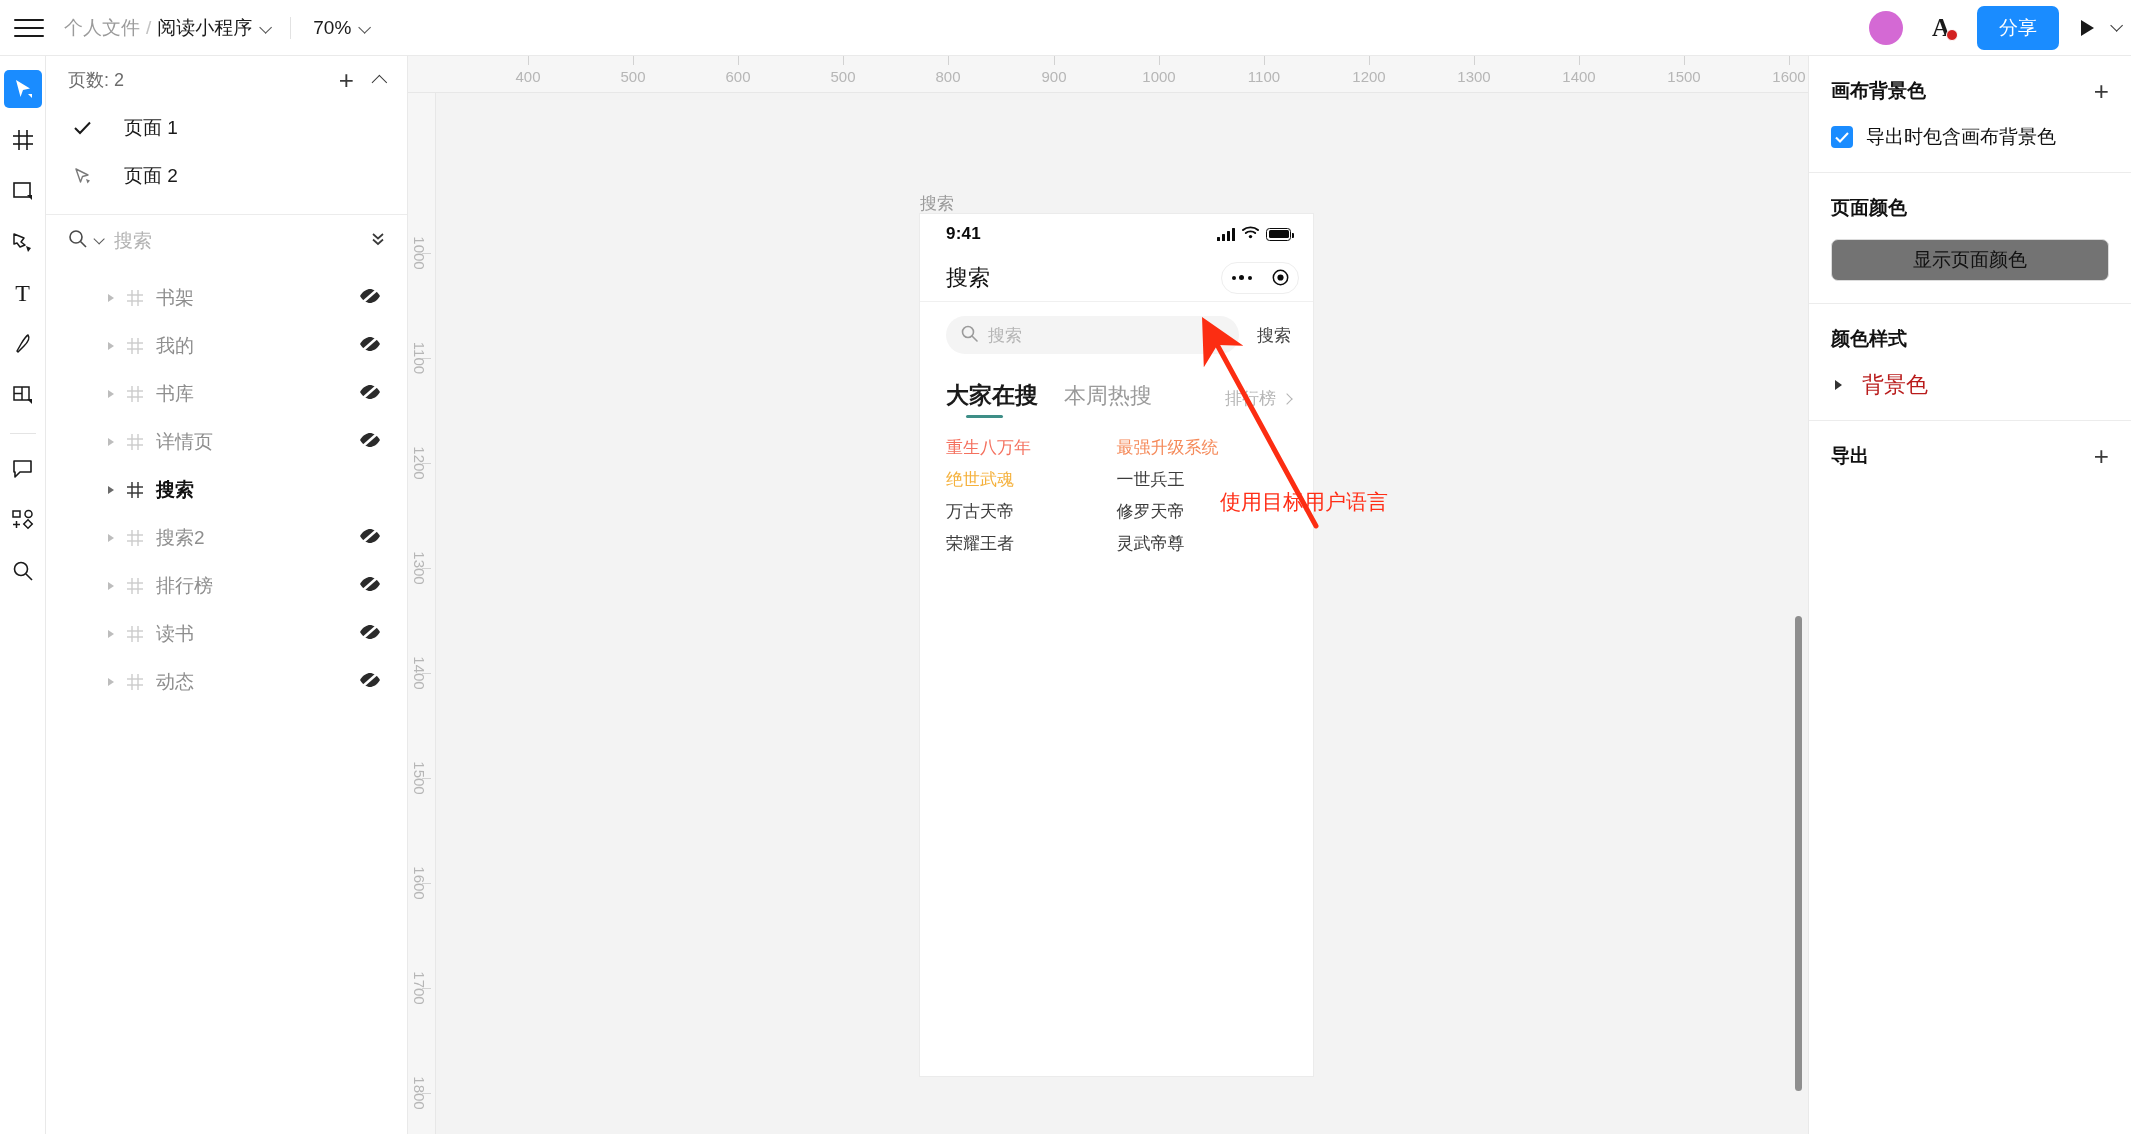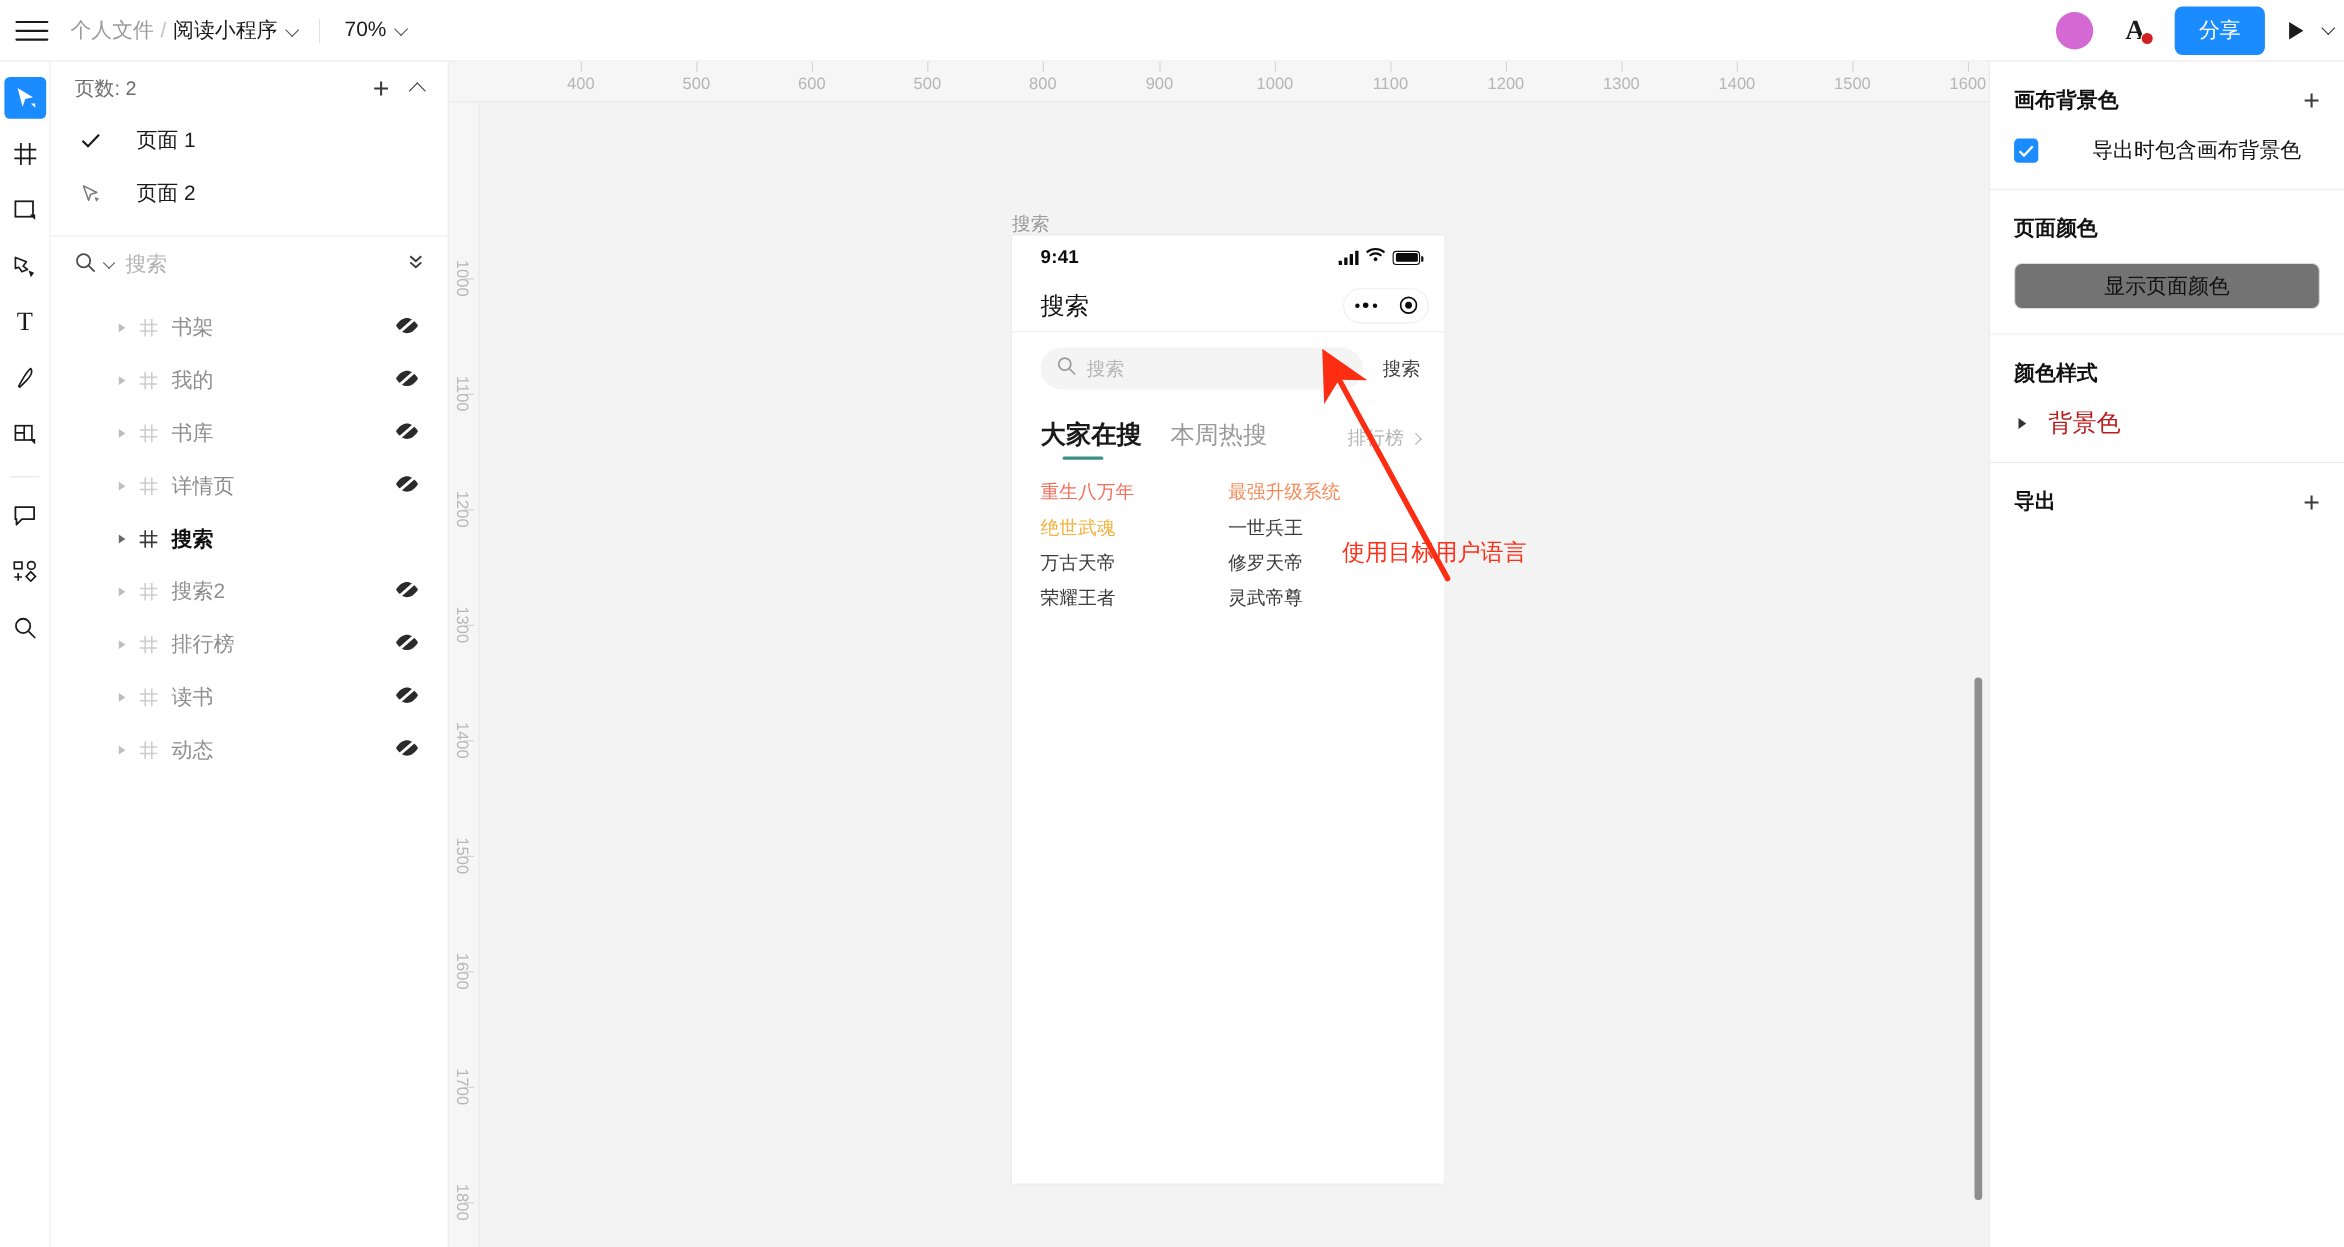--- a/index.html
+++ b/index.html
@@ -178,21 +178,21 @@
 
   
   .rpanel {
     position:absolute; top:56px; right:0; width:323px; height:1078px;
     background:#fff; border-left:1px solid #e9e9e9; z-index:20;
   }
   .sec { padding:22px 22px 0 22px; }
   .sec-hdr { display:flex; align-items:center; }
   .sec-title { font-size:19px; font-weight:bold; color:#111; }
   .sec-plus { margin-left:auto; font-size:26px; font-weight:300; color:#3a3a3a; line-height:1; cursor:pointer; }
-  .chk-row { display:flex; align-items:center; margin-top:20px; padding-bottom:22px;gap:36px; }
+  .chk-row { display:flex; align-items:center; margin-top:20px; padding-bottom:22px; }
   .chk { width:22px; height:22px; border-radius:4px; background:#1a8cff;
     display:flex; align-items:center; justify-content:center; cursor:pointer; }
   .chk-lbl { font-size:19px; color:#111; margin-left:13px; }
   .divline { height:1px; background:#ececec; }
   .btn-outline { margin-top:18px; width:100%; height:42px; border:1px solid #dcdcdc;
     border-radius:7px; background:#737373; font-size:19px; color:#111; cursor:pointer;
     font-family:inherit; display:flex; align-items:center; justify-content:center; }
   .style-row { display:flex; align-items:center; margin-top:18px; padding-bottom:20px; cursor:pointer; }
   .style-arrow { width:0; height:0; border-left:7px solid #333;
     border-top:5px solid transparent; border-bottom:5px solid transparent; margin-left:4px; }

